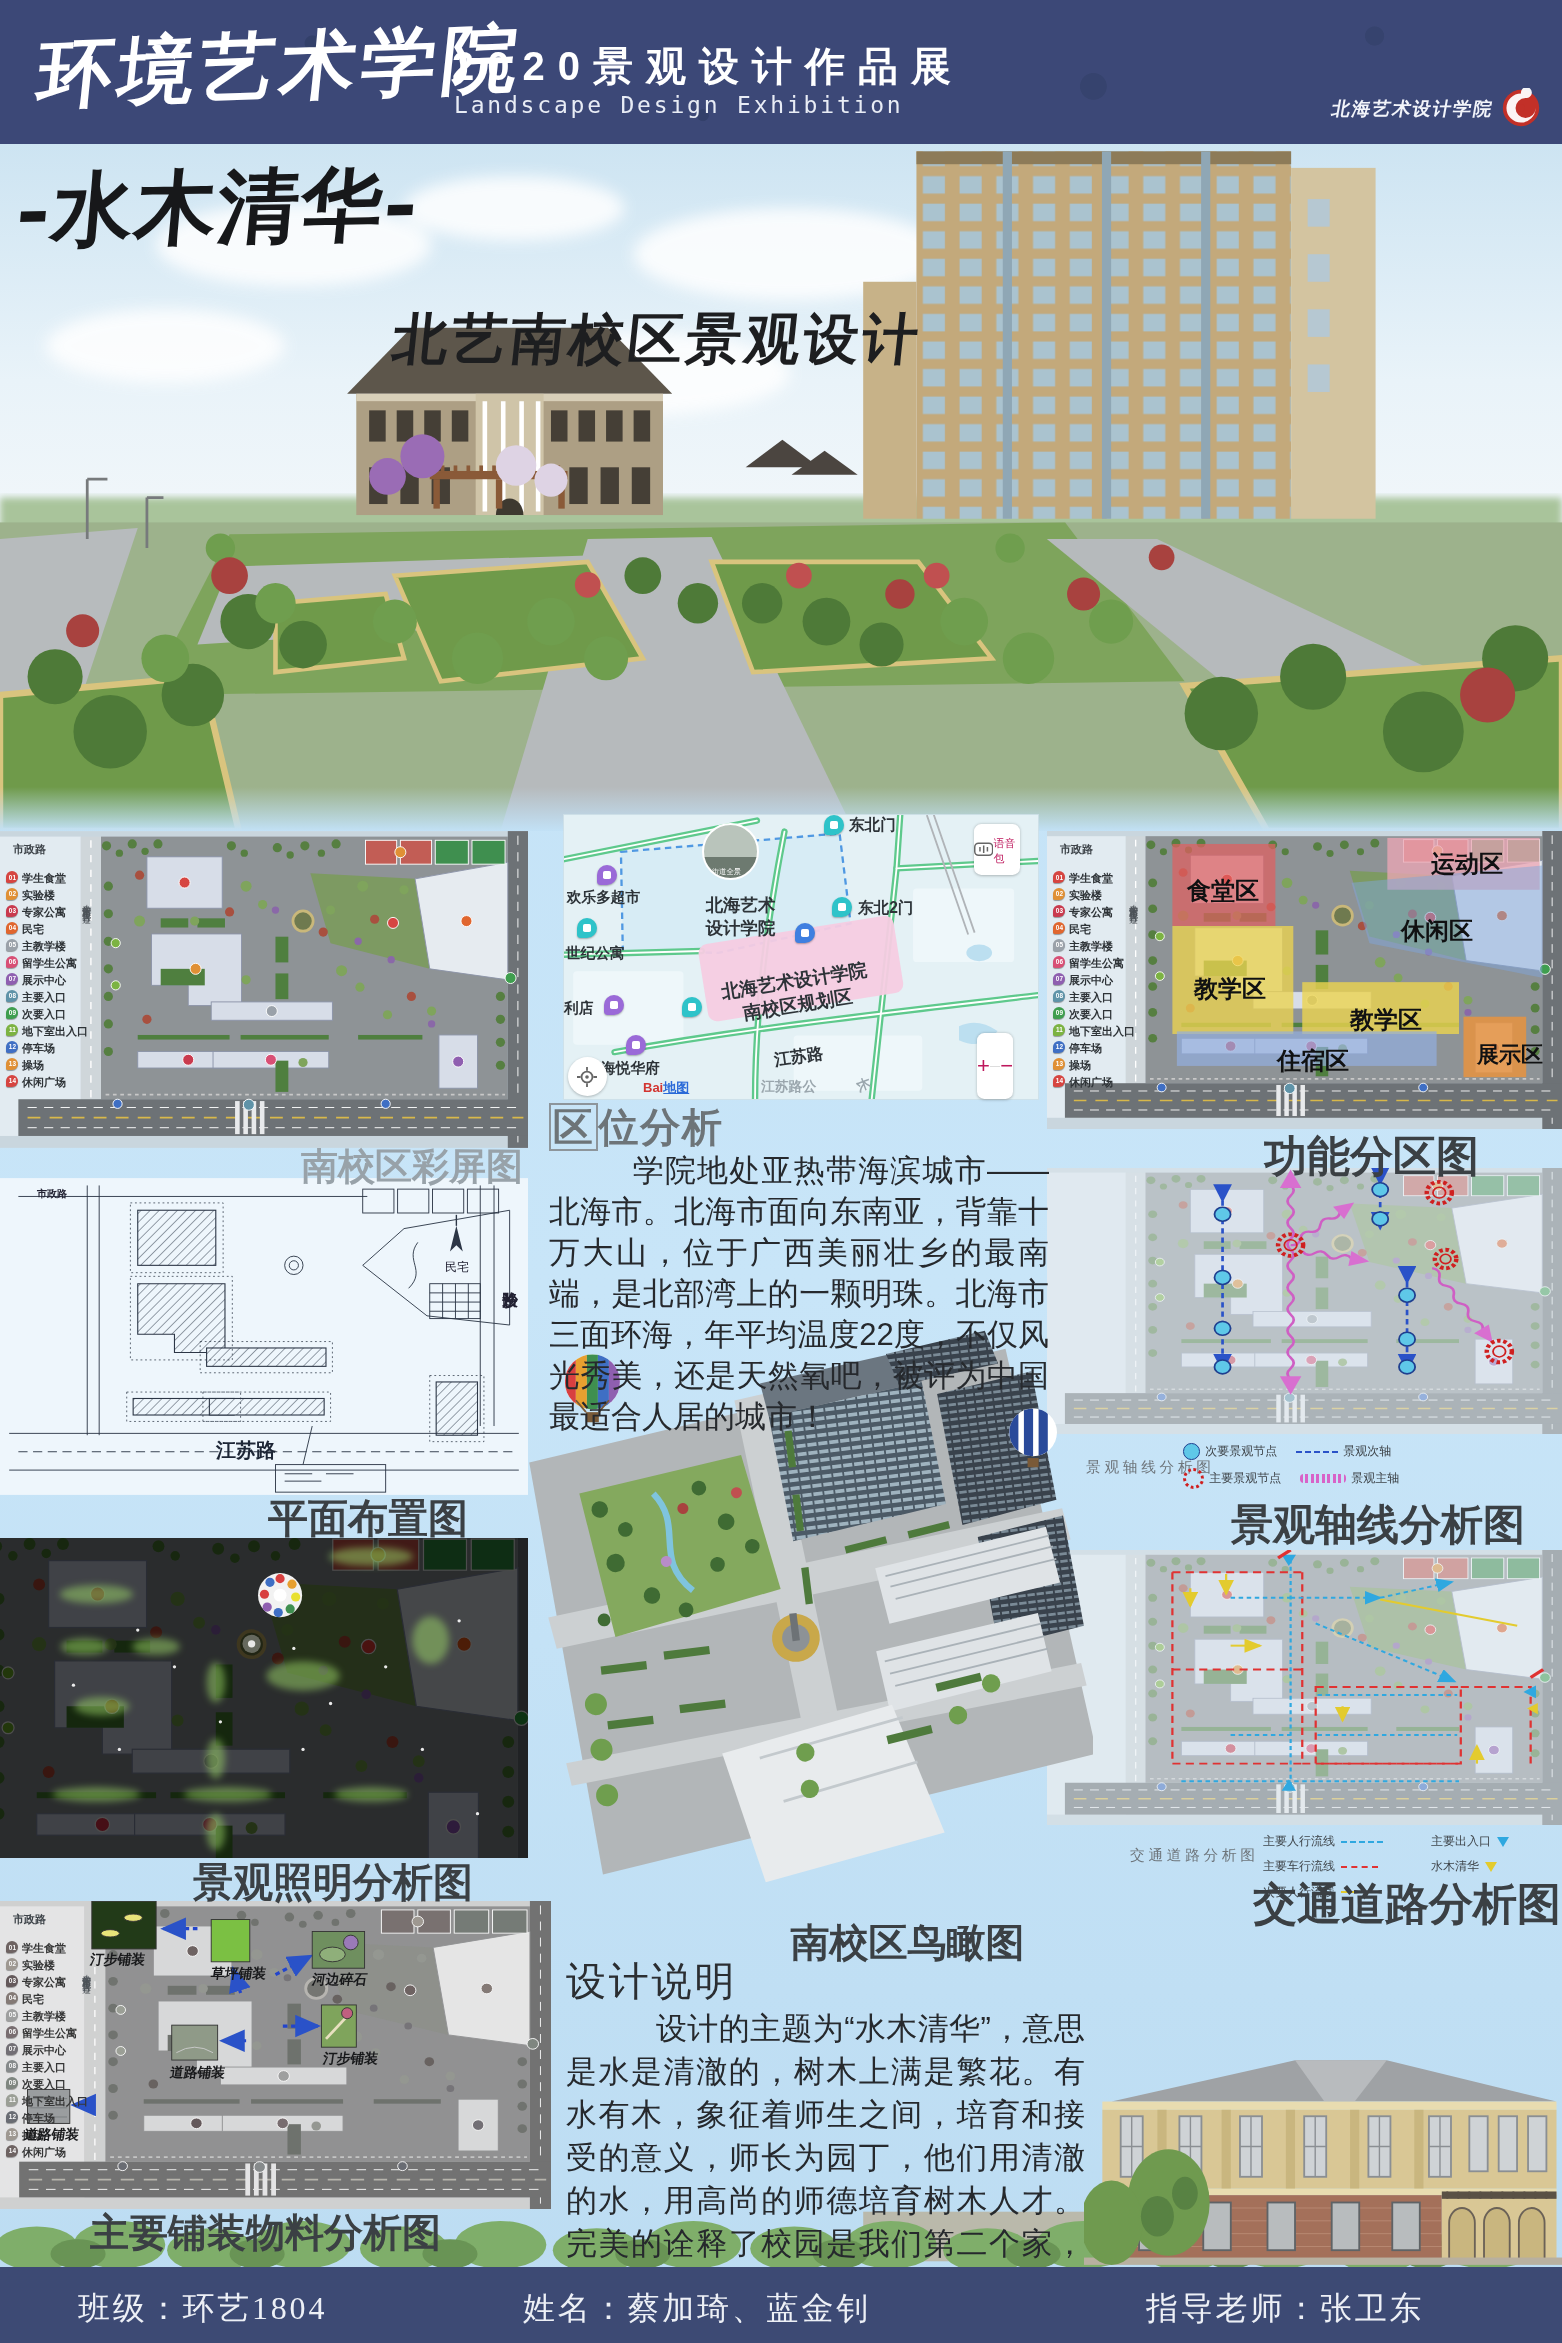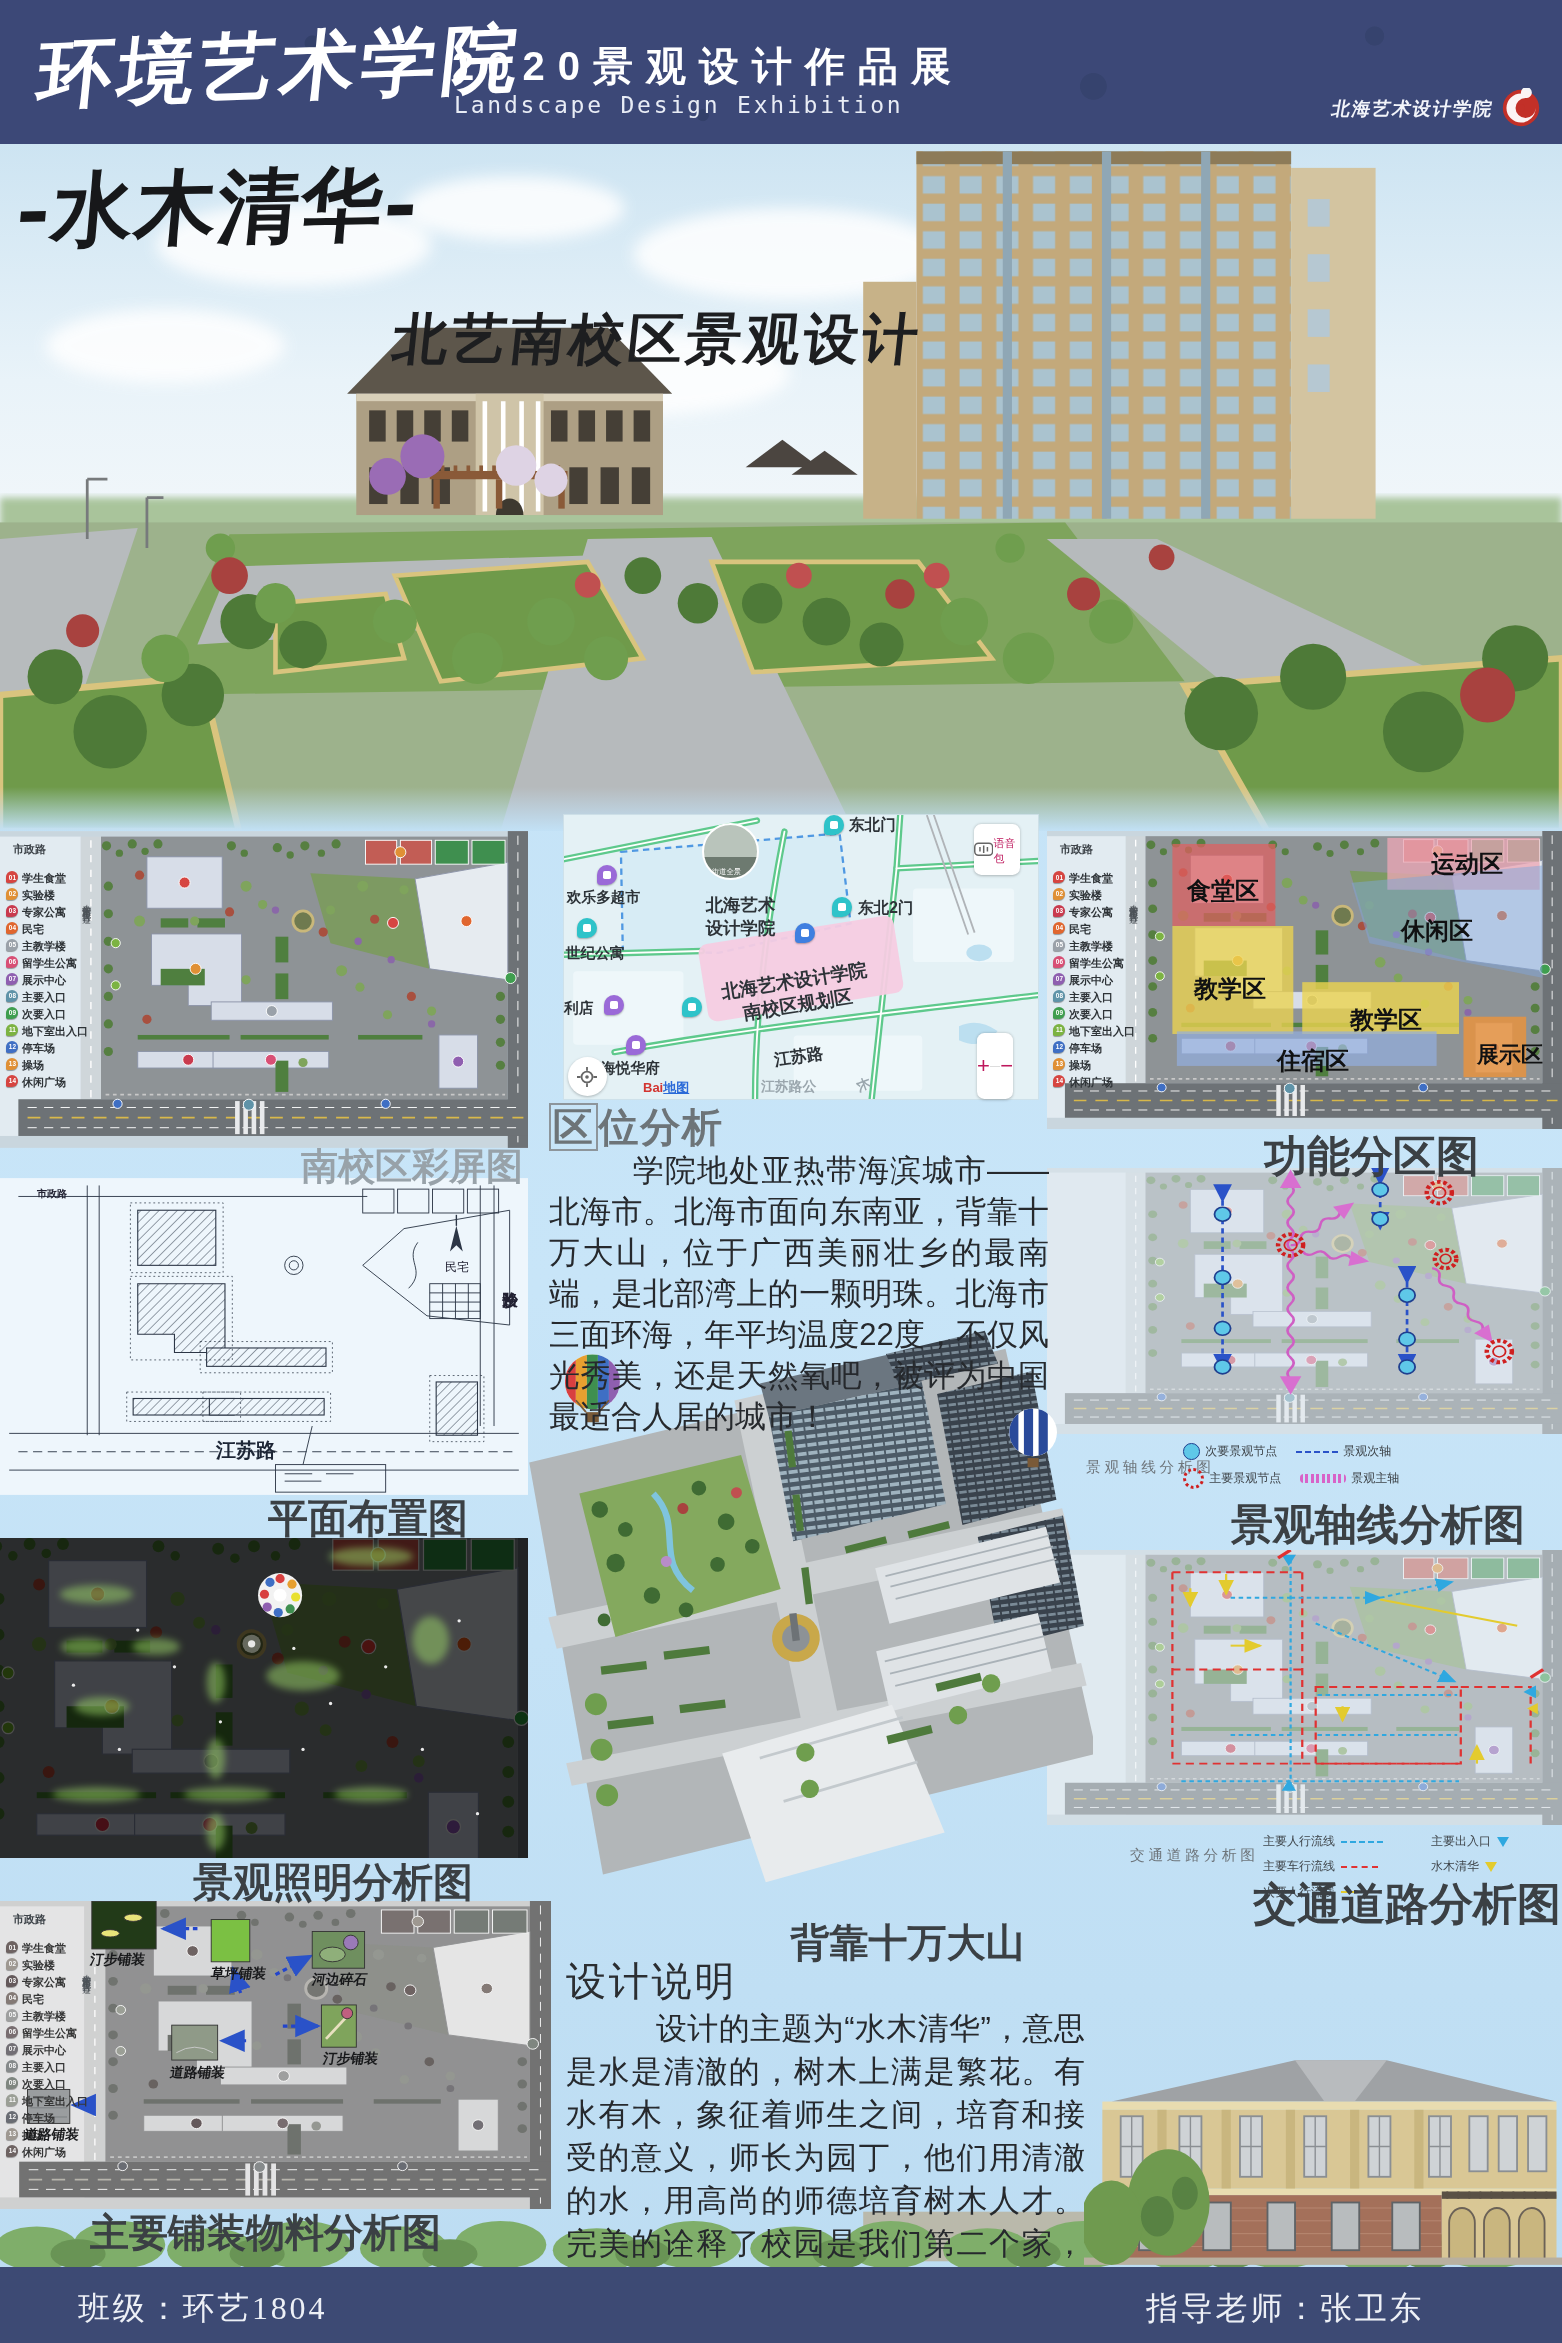--- a/index.html
+++ b/index.html
@@ -915,21 +915,21 @@
     <g>
       <circle cx="600" cy="130" r="26" fill="#fff"></circle>
       <g clip-path="url(#bc2)">
           <rect x="574" y="104" width="10" height="52" fill="#2a4a9a"></rect>
           <rect x="590" y="104" width="10" height="52" fill="#2a4a9a"></rect>
           <rect x="606" y="104" width="10" height="52" fill="#2a4a9a"></rect>
         </g>
       <rect x="594" y="158" width="12" height="10" fill="#7a5a38"></rect>
     </g>
   </svg>
-  <div class="caption cap-dark" style="left:770px;top:1916px;width:275px;text-align:center;font-size:39px;z-index:3">背靠十万大山</div>
+  <div class="caption cap-dark" style="left:770px;top:1916px;width:275px;text-align:center;font-size:39px;z-index:3">南校区鸟瞰图</div>
 
   <div class="design-heading">设计说明</div>
   <div class="body-text" style="left:566px;top:2007px;width:519px;line-height:43px;text-indent:2.9em">设计的主题为“水木清华”，意思是水是清澈的，树木上满是繁花。有水有木，象征着师生之间，培育和接受的意义，师长为园丁，他们用清澈的水，用高尚的师德培育树木人才。完美的诠释了校园是我们第二个家，孕育了我们的成长，教导我们做人，是我们重要的港湾。</div>
 
   <div class="panel" style="left:1047px;top:831px;width:515px;height:298px">
     <svg width="515" height="298" viewBox="0 0 575 345" preserveAspectRatio="none">
       <use href="#plan"></use>
       <rect x="140" y="15" width="115" height="95" fill="#e06060" opacity=".72"></rect>
       <rect x="380" y="8" width="170" height="60" fill="#eaa7b5" opacity=".78"></rect>
       <polygon points="340,60 553,40 553,170 360,130" fill="#7fa6d9" opacity=".5"></polygon>
@@ -1247,17 +1247,18 @@
         <ellipse cx="700" cy="52" rx="30" ry="16"></ellipse>
       <ellipse cx="915" cy="52" rx="30" ry="16"></ellipse>
         <ellipse cx="1125" cy="52" rx="30" ry="16"></ellipse>
         <ellipse cx="1340" cy="52" rx="30" ry="16"></ellipse>
         <ellipse cx="1555" cy="52" rx="30" ry="16"></ellipse>
     </g>
   </svg>
 
   <div class="footer">
     <div style="left:78px">班级：环艺1804</div>
+    <div style="left:523px">姓名：蔡加琦、蓝金钊</div>
     <div style="left:1146px">指导老师：张卫东</div>
   </div>
 
 </div>
 
 
 </body></html>

